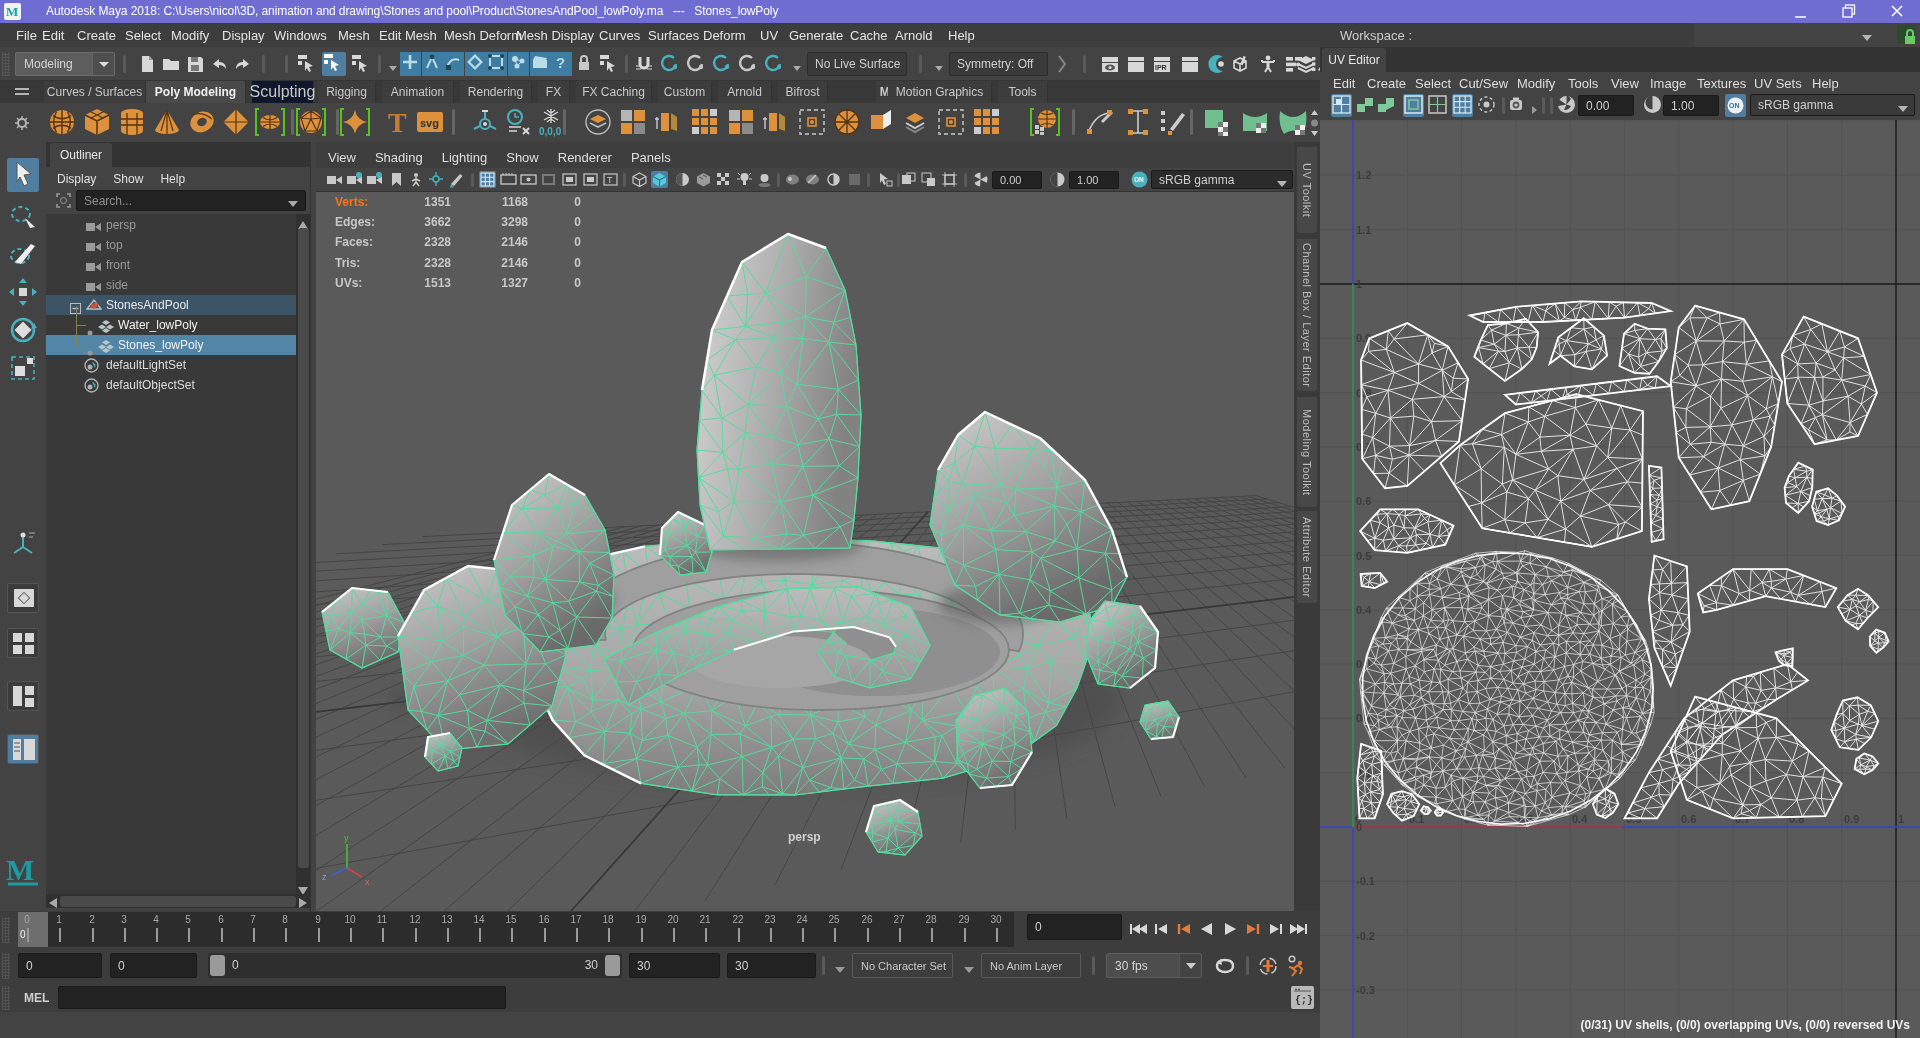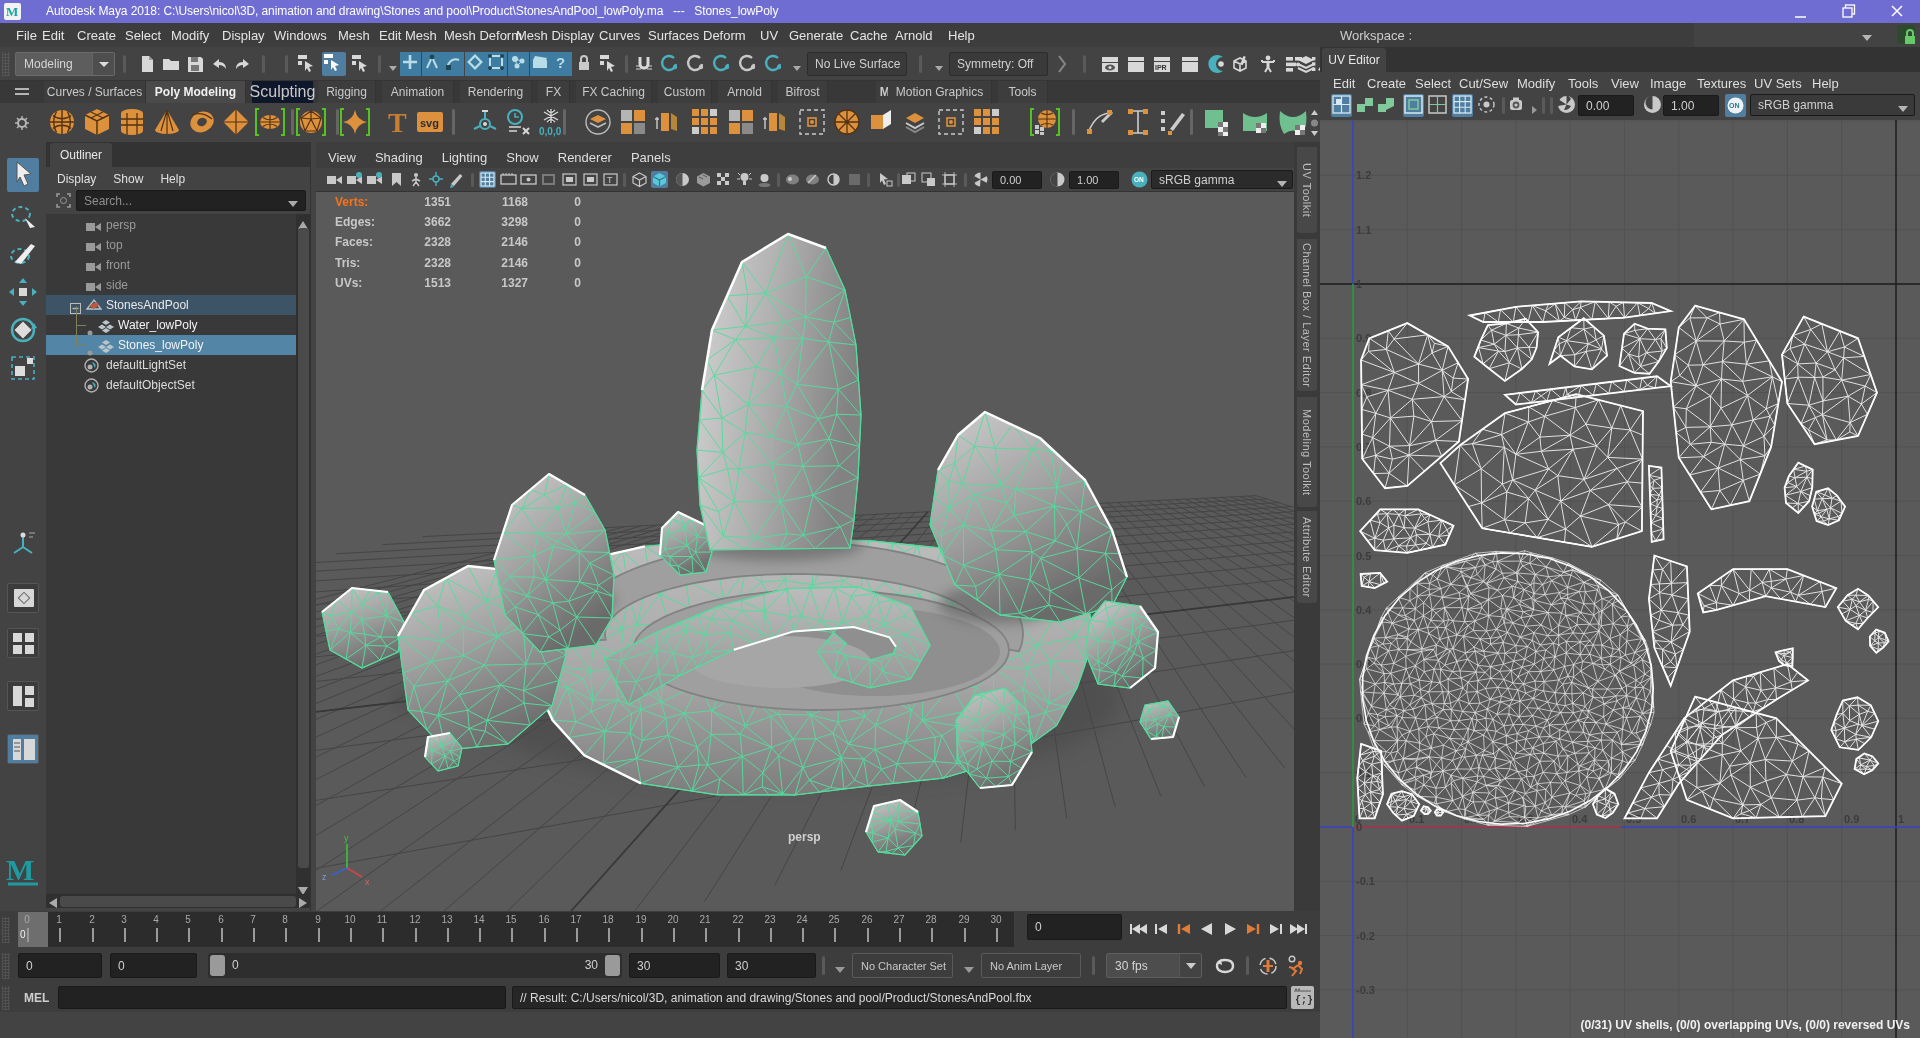--- a/index.html
+++ b/index.html
@@ -1271,21 +1271,20 @@
         <circle cx="7" cy="4" r="2.8" fill="none" stroke="#c9c9c9" stroke-width="1.4"></circle>
         <circle cx="15" cy="8" r="2.2" fill="#e07b39"></circle>
         <path d="M13 10 l-5 4 3 2 -4 5 M13 10 l4 4 -2 5" stroke="#e07b39" stroke-width="2" fill="none"></path>
         <path d="M8 13 l-4-1" stroke="#e07b39" stroke-width="2"></path>
       </svg></div>
   </div>
 <div class="row" style="top:983px;width:1320px;height:29px;background:#3d3d3d">
     <div class="ab" style="left:2px;top:3px;width:8px;height:24px;background:repeating-linear-gradient(0deg,#5a5a5a 0 1px,transparent 1px 3px),repeating-linear-gradient(90deg,#5a5a5a 0 1px,transparent 1px 3px);opacity:0.7"></div>
     <div class="ab" style="left:24px;top:8px;font-size:12px;font-weight:bold;color:#cfcfcf">MEL</div>
     <div class="fld" style="left:58px;top:3px;width:448px;height:23px"></div>
-    <div class="fld" style="left:512px;top:3px;width:775px;height:23px;background:#262626;color:#d8d8d8;font-size:12px">// Result: C:/Users/nicol/3D, animation and drawing/Stones and pool/Product/StonesAndPool.fbx</div>
     <div class="ab" style="left:1291px;top:3px;width:23px;height:23px;"><svg width="23" height="23" viewBox="0 0 23 23">
         <rect width="23" height="23" rx="2" fill="#b9b9b9"></rect>
         <path d="M3 5 h17" stroke="#555"></path>
         <circle cx="5" cy="3.5" r="1" fill="#555"></circle>
         <circle cx="8" cy="3.5" r="1" fill="#555"></circle>
         <text x="4" y="17" font-size="10" font-weight="bold" fill="#333" font-family="Liberation Mono">{;}</text>
       </svg></div>
   </div>
 <div class="row" style="top:1012px;width:1320px;height:26px;background:#434343"></div>
 </body></html>

